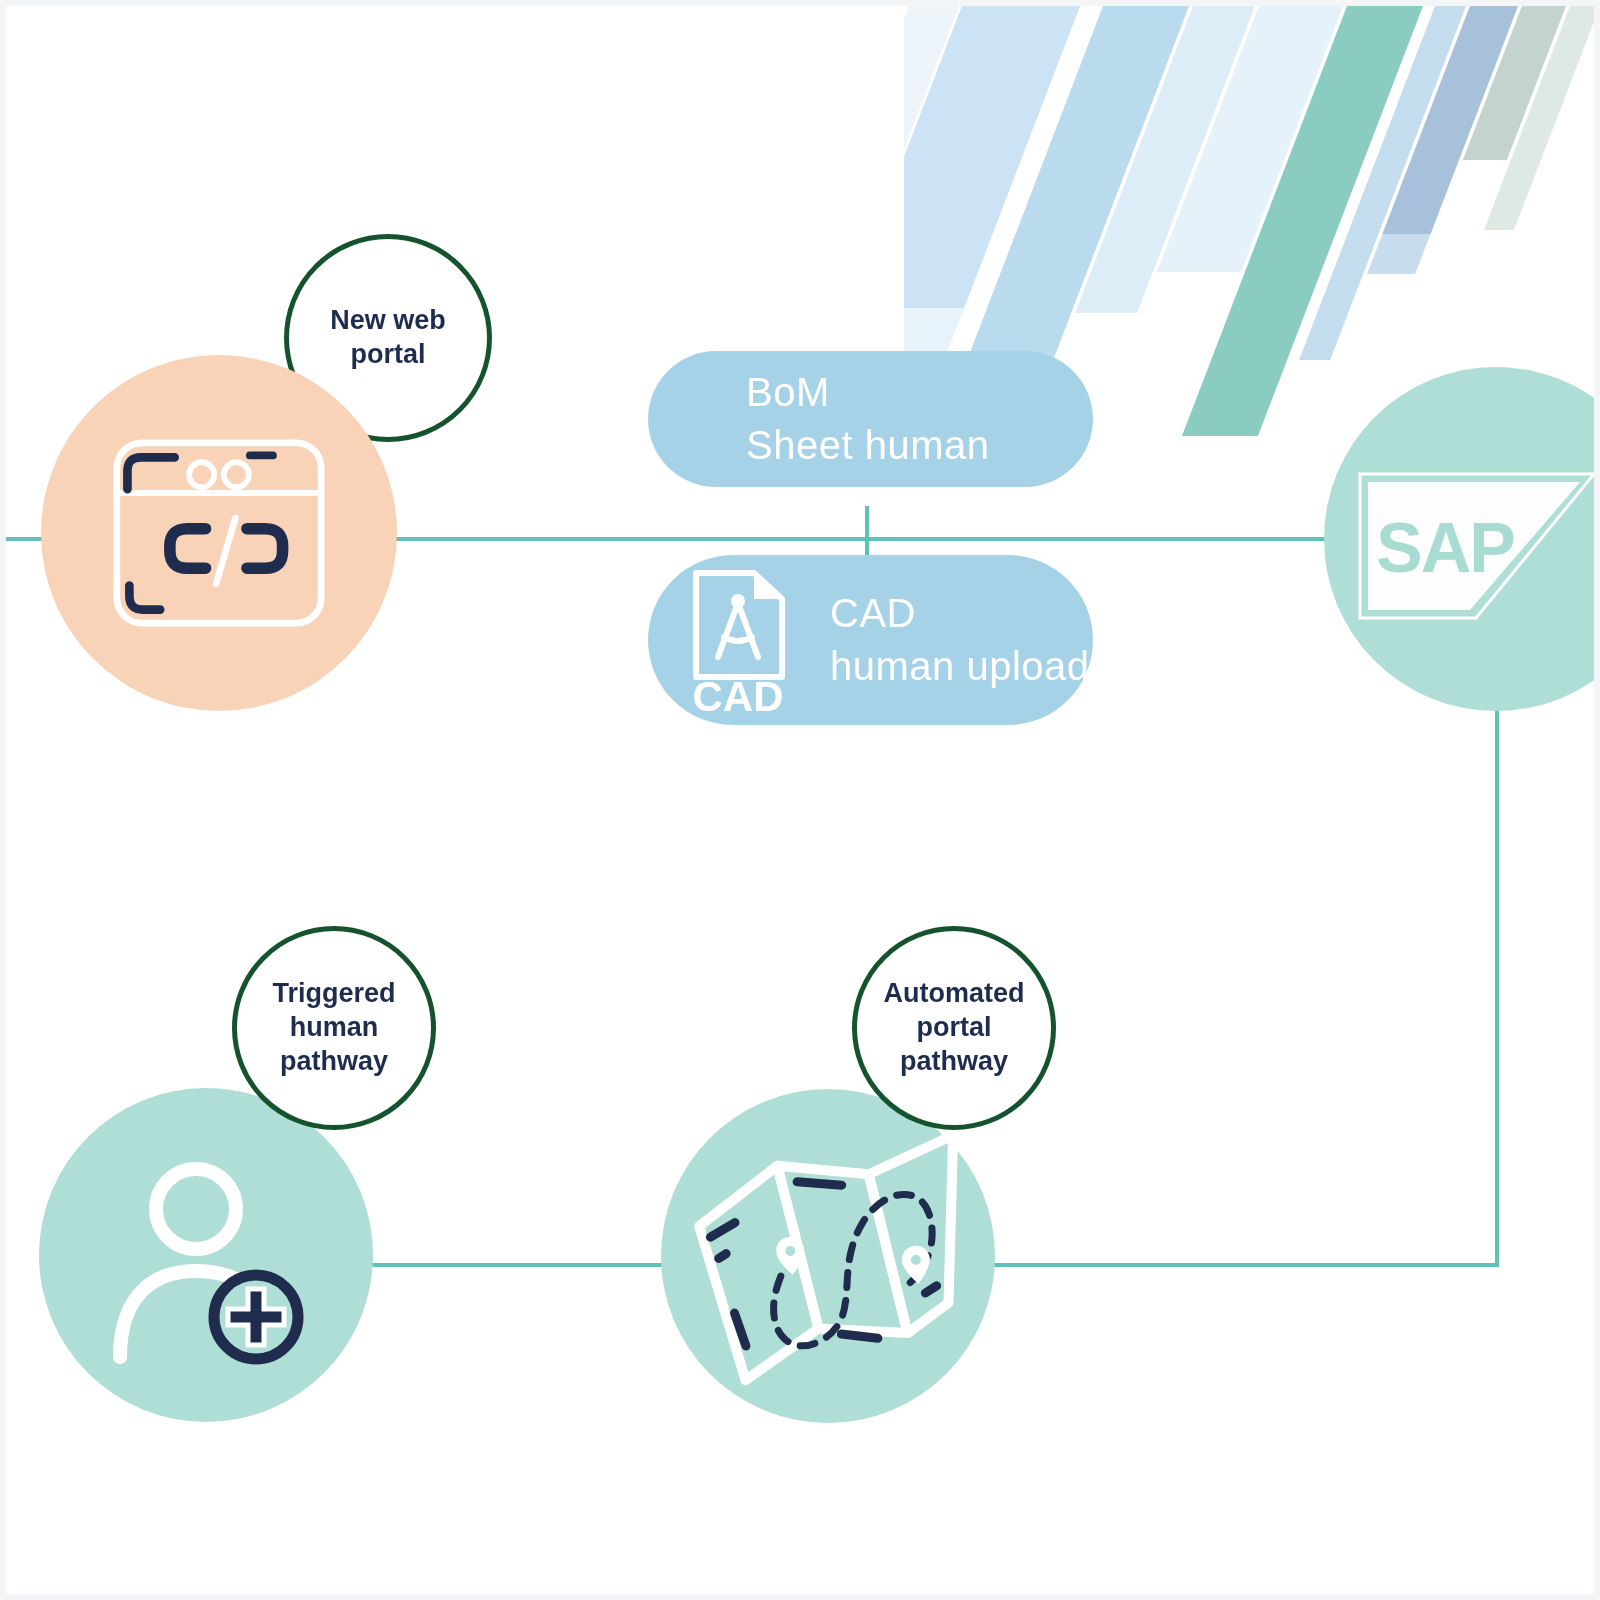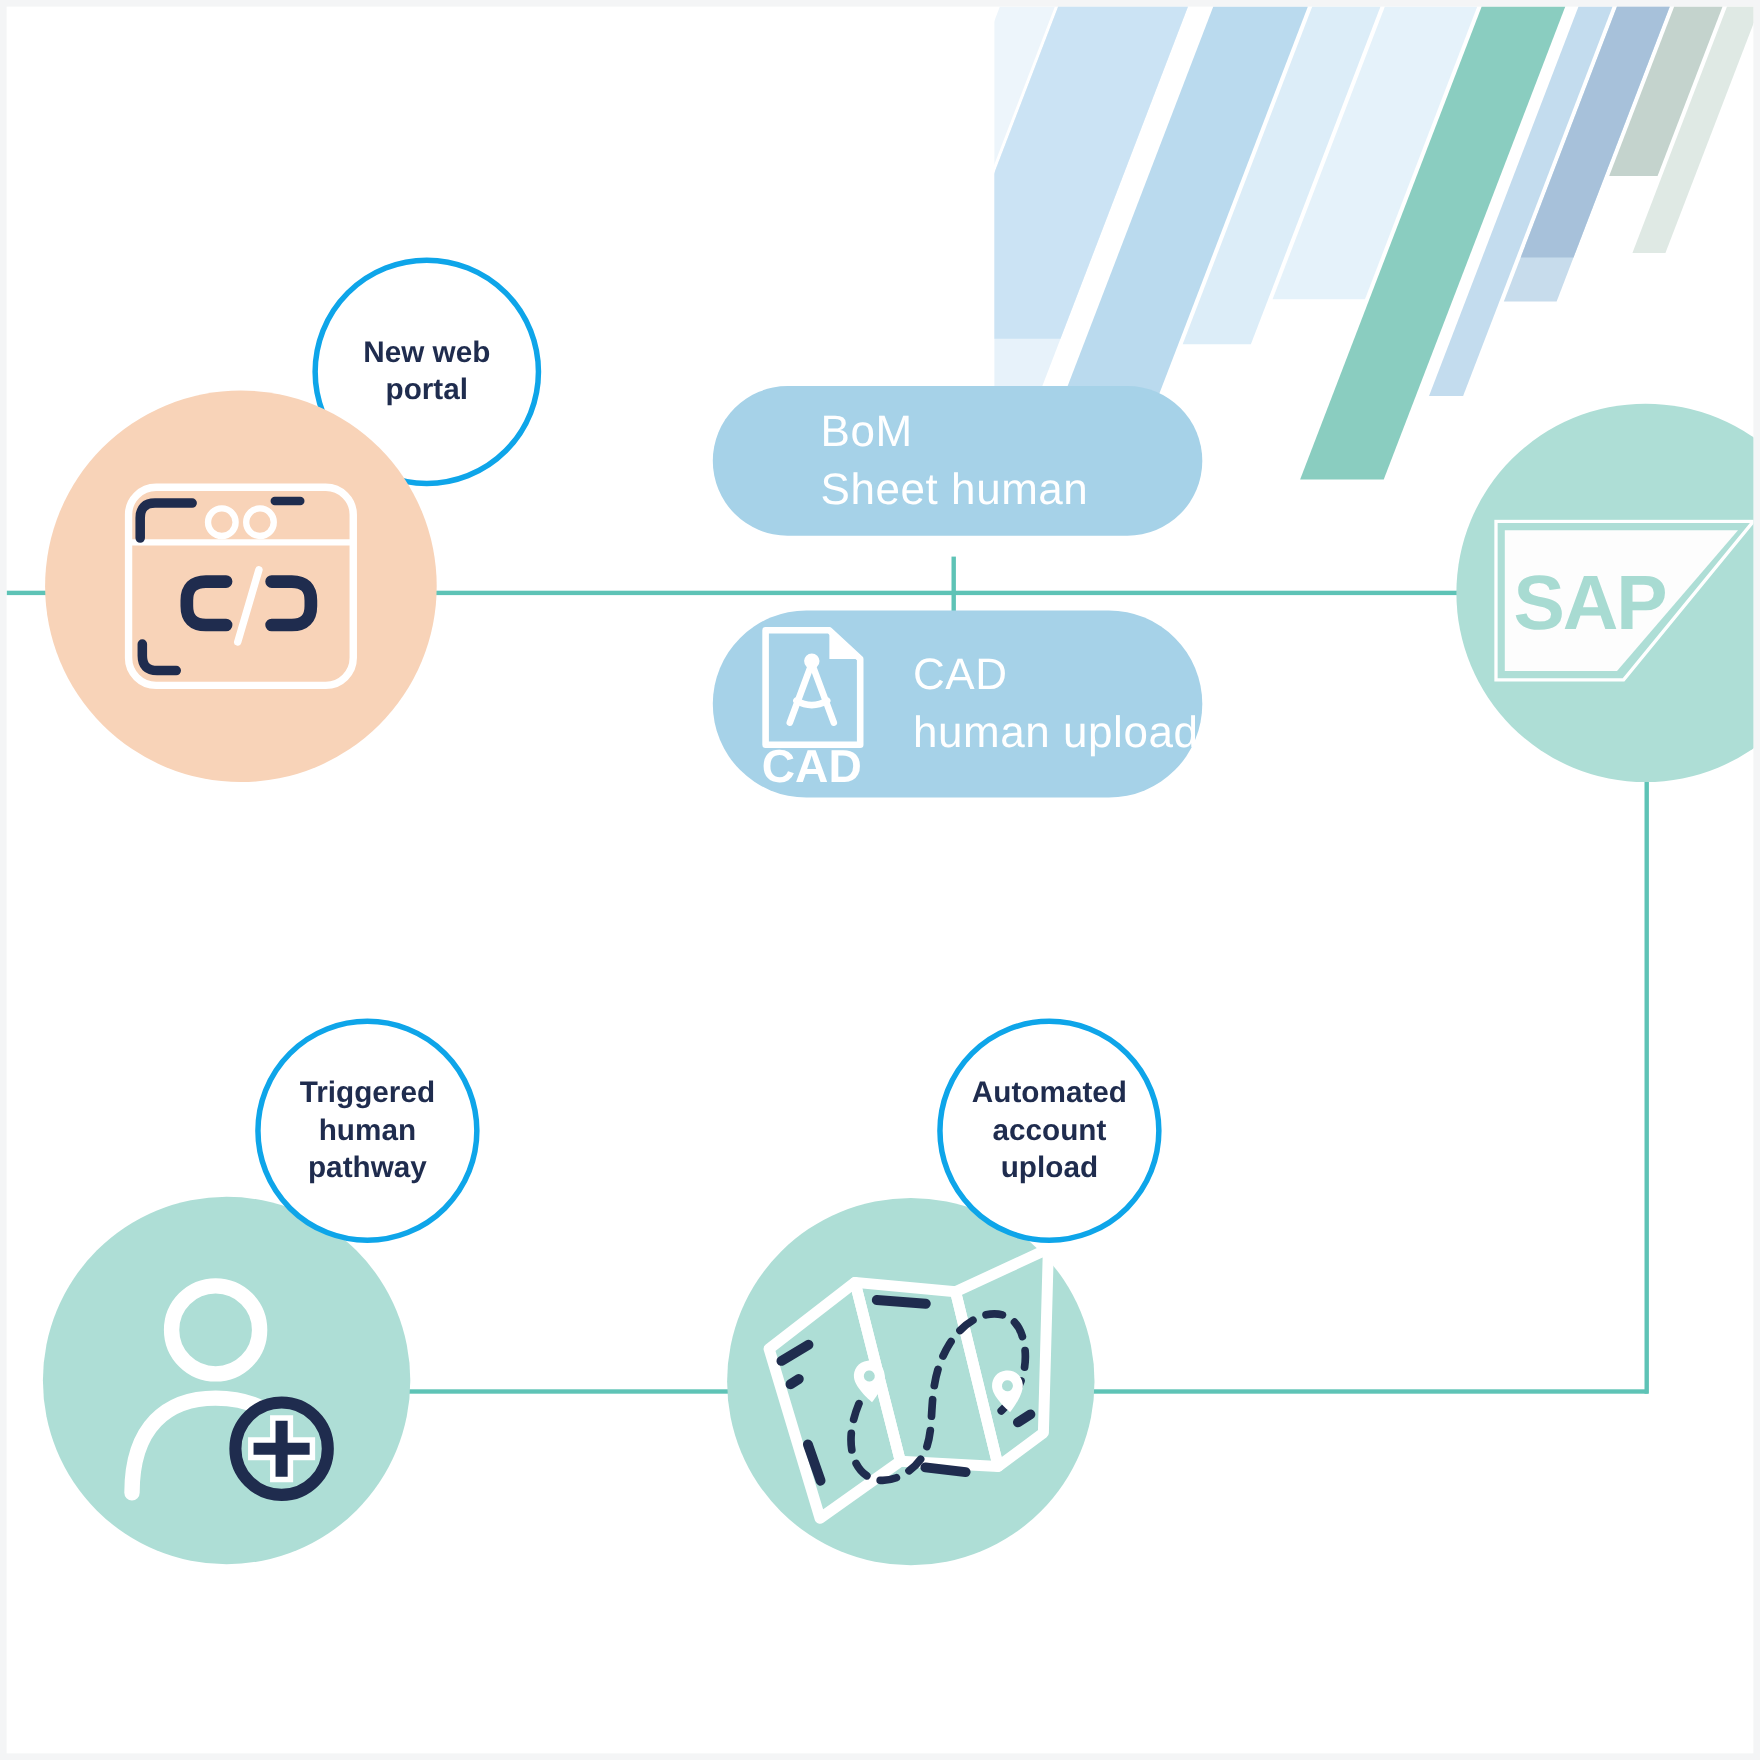--- a/index.html
+++ b/index.html
@@ -14,21 +14,21 @@
   
   .line{position:absolute;background:#5ec3b6;}
   
   .pill{
     position:absolute;background:#a6d2e8;border-radius:86px;
     display:flex;align-items:center;color:#ffffff;
   }
   .pill .txt{font-size:40px;line-height:1.32;font-weight:400;letter-spacing:.5px;}
   
   .label-circle{
-    position:absolute;background:#ffffff;border:5px solid #0ea5e9;border-radius:50%;
+    position:absolute;background:#ffffff;border:5px solid #14532d;border-radius:50%;
     display:flex;align-items:center;justify-content:center;text-align:center;
     color:#1f2c4e;font-weight:bold;font-size:27px;line-height:1.25;box-sizing:border-box;
   }
   .node-circle{position:absolute;border-radius:50%;display:flex;align-items:center;justify-content:center;}
   .c-peach{background:#f8d3b8;}
   .c-teal{background:#aeded6;}
   .sap-word{font-weight:bold;letter-spacing:-2px;}
 </style>
 </head>
 <body>
@@ -116,21 +116,21 @@
     </svg>
   </div>
 
   <div class="label-circle" style="left:278px;top:228px;width:208px;height:208px;padding:0 24px;">
     <span>New web portal</span>
   </div>
   <div class="label-circle" style="left:226px;top:920px;width:204px;height:204px;padding:0 26px;">
     <span>Triggered human pathway</span>
   </div>
   <div class="label-circle" style="left:846px;top:920px;width:204px;height:204px;padding:0 22px;">
-    <span>Automated account upload</span>
+    <span>Automated portal pathway</span>
   </div>
 
   <div class="node-circle c-peach" style="left:35px;top:349px;width:356px;height:356px;">
     <svg width="212" height="190" viewBox="0 0 220 195">
       <rect x="4" y="4" width="212" height="187" rx="26" fill="none" stroke="#ffffff" stroke-width="7"></rect>
       <path d="M4,56 H216" stroke="#ffffff" stroke-width="6"></path>
       <path d="M15,52 L15,33 Q15,19 29,19 L64,19" fill="none" stroke="#1f2c4e" stroke-width="9" stroke-linecap="round"></path>
       <circle cx="92" cy="37" r="13" fill="none" stroke="#ffffff" stroke-width="6"></circle>
       <circle cx="128" cy="37" r="13" fill="none" stroke="#ffffff" stroke-width="6"></circle>
       <path d="M142,17 L166,17" stroke="#1f2c4e" stroke-width="8" stroke-linecap="round"></path>

